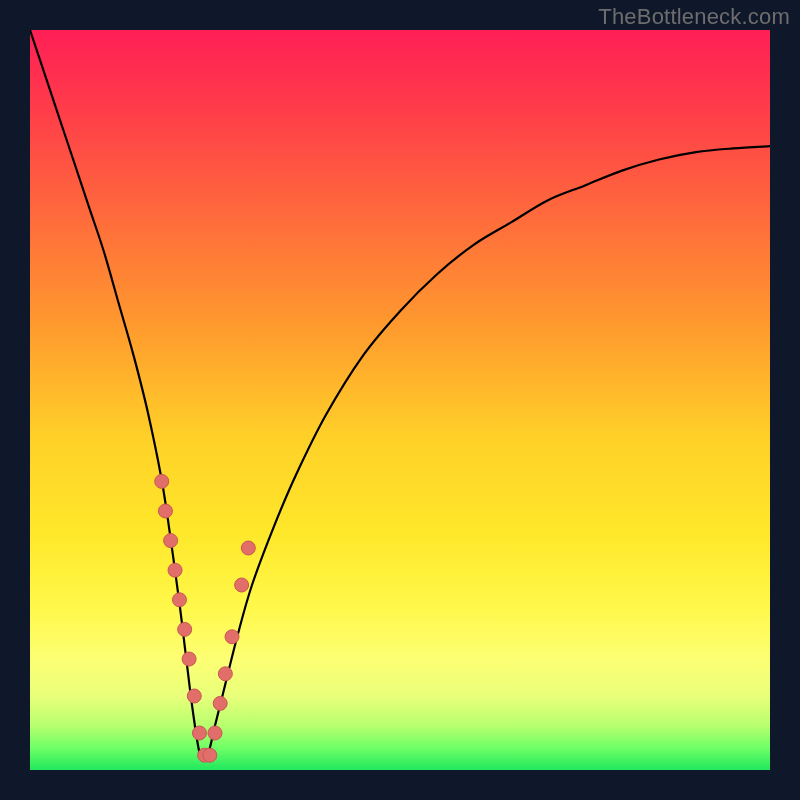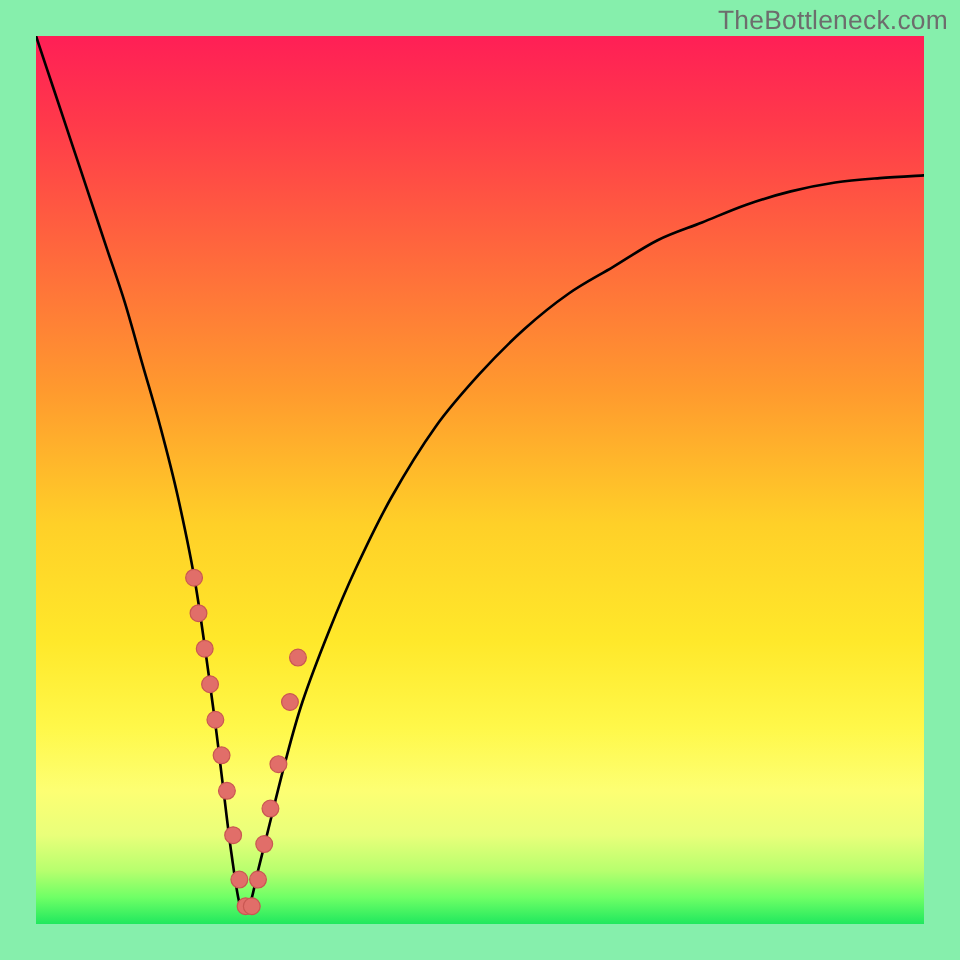--- a/index.html
+++ b/index.html
@@ -8,21 +8,21 @@
     width: 800px;
     height: 800px;
     overflow: hidden;
     font-family: Arial, Helvetica, sans-serif;
     background: #000;
   }
   .frame {
     position: relative;
     width: 800px;
     height: 800px;
-    background: #86efac;
+    background: #0f172a;
     box-sizing: border-box;
   }
   .plot-area {
     position: absolute;
     left: 30px;
     top: 30px;
     width: 740px;
     height: 740px;
     overflow: hidden;
   }

